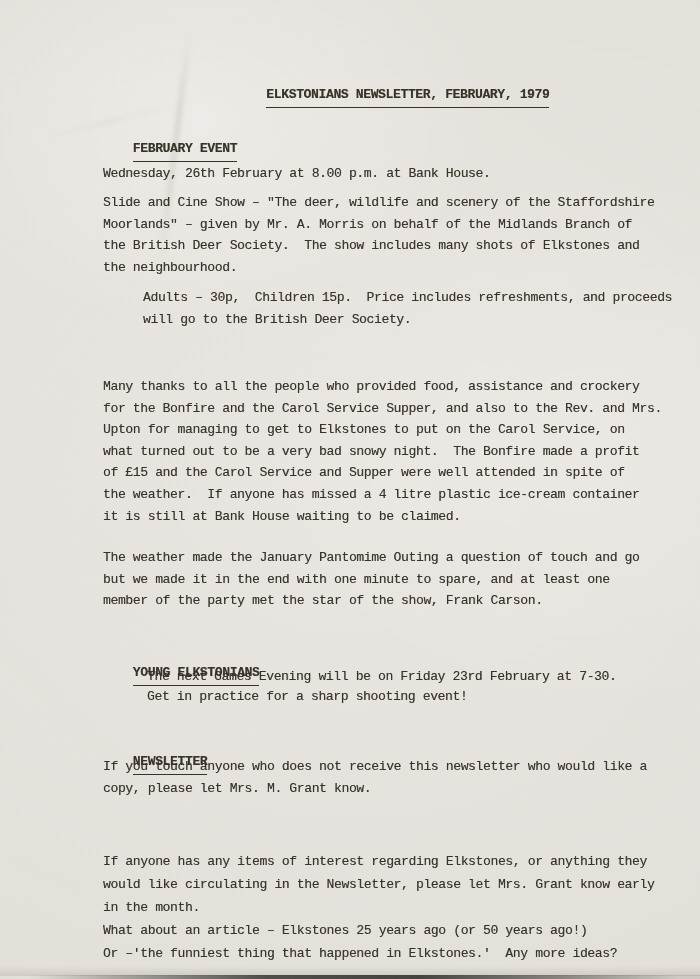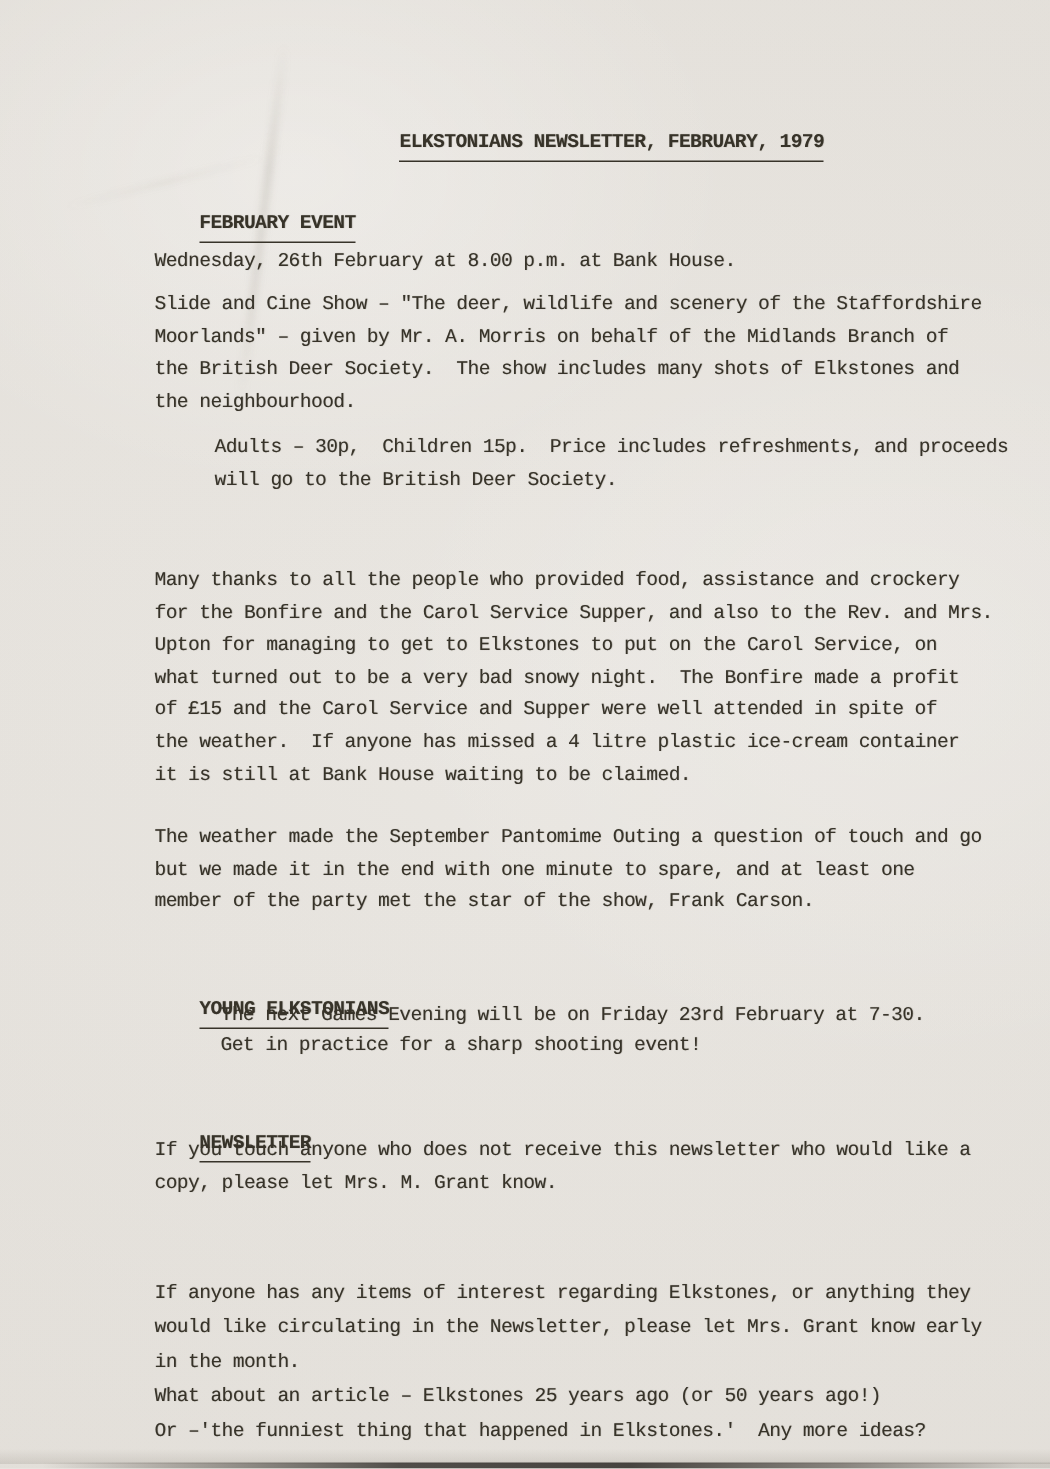--- a/index.html
+++ b/index.html
@@ -117,21 +117,21 @@
 will go to the British Deer Society.</div>
 
   <div class="block" style="top:376px;">Many thanks to all the people who provided food, assistance and crockery
 for the Bonfire and the Carol Service Supper, and also to the Rev. and Mrs.
 Upton for managing to get to Elkstones to put on the Carol Service, on
 what turned out to be a very bad snowy night.  The Bonfire made a profit
 of £15 and the Carol Service and Supper were well attended in spite of
 the weather.  If anyone has missed a 4 litre plastic ice-cream container
 it is still at Bank House waiting to be claimed.</div>
 
-  <div class="block" style="top:547px;">The weather made the September Pantomime Outing a question of touch and go
+  <div class="block" style="top:547px;">The weather made the January Pantomime Outing a question of touch and go
 but we made it in the end with one minute to spare, and at least one
 member of the party met the star of the show, Frank Carson.</div>
 
   <div class="block" style="top:640px;">
     <span class="underlined">YOUNG ELKSTONIANS</span>
   </div>
 
   <div class="block tight" style="top:667px;">The next Games Evening will be on Friday 23rd February at 7-30.
 Get in practice for a sharp shooting event!</div>
 

